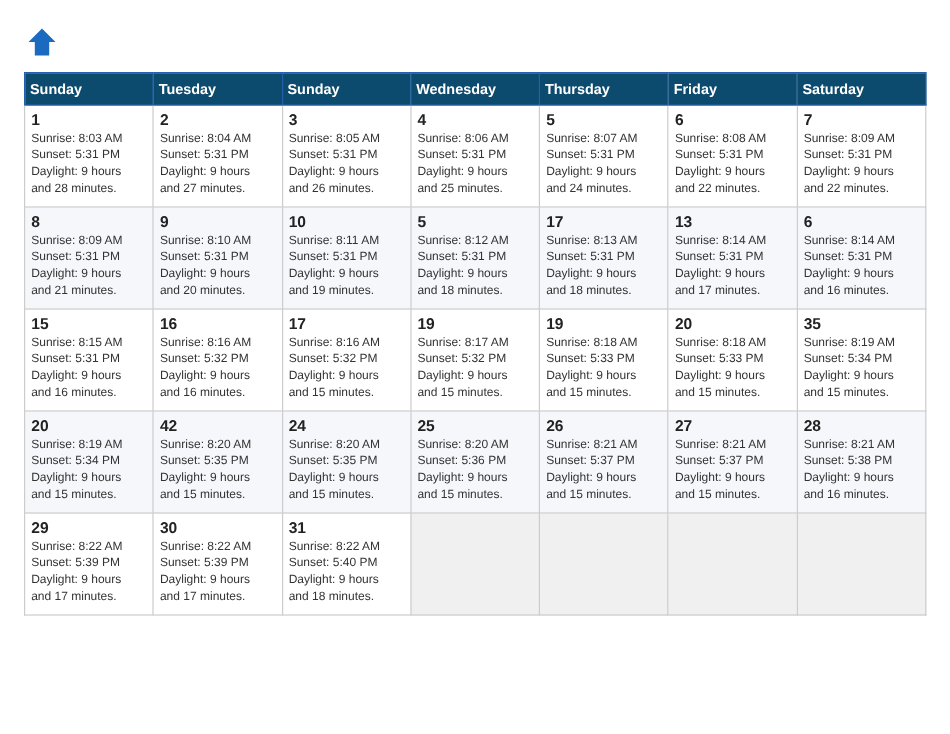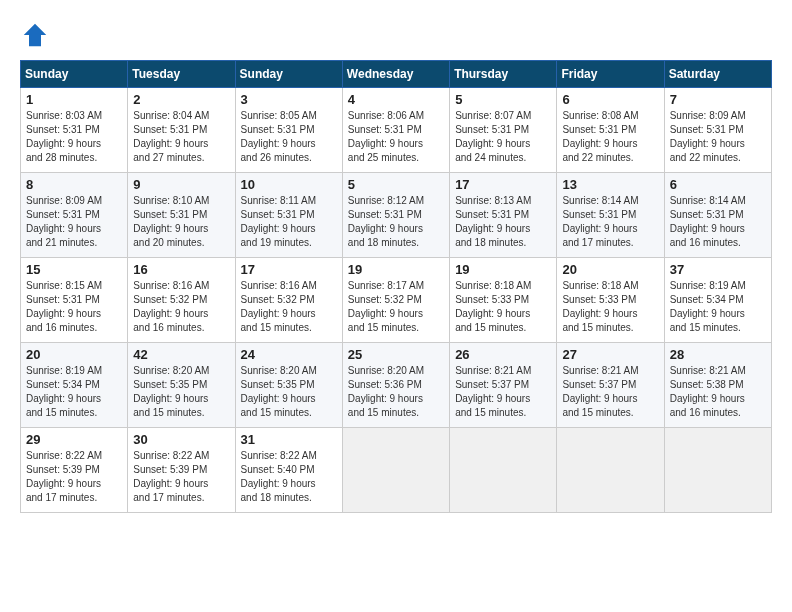--- a/index.html
+++ b/index.html
@@ -297,21 +297,21 @@
         <td>
           <div class="day-num">20</div>
           <div class="day-info">
             Sunrise: 8:18 AM<br>
             Sunset: 5:33 PM<br>
             Daylight: 9 hours<br>
             and 15 minutes.
           </div>
         </td>
         <td>
-          <div class="day-num">37</div>
+          <div class="day-num">35</div>
           <div class="day-info">
             Sunrise: 8:19 AM<br>
             Sunset: 5:34 PM<br>
             Daylight: 9 hours<br>
             and 15 minutes.
           </div>
         </td>
       </tr>
       <tr>
         <td>

